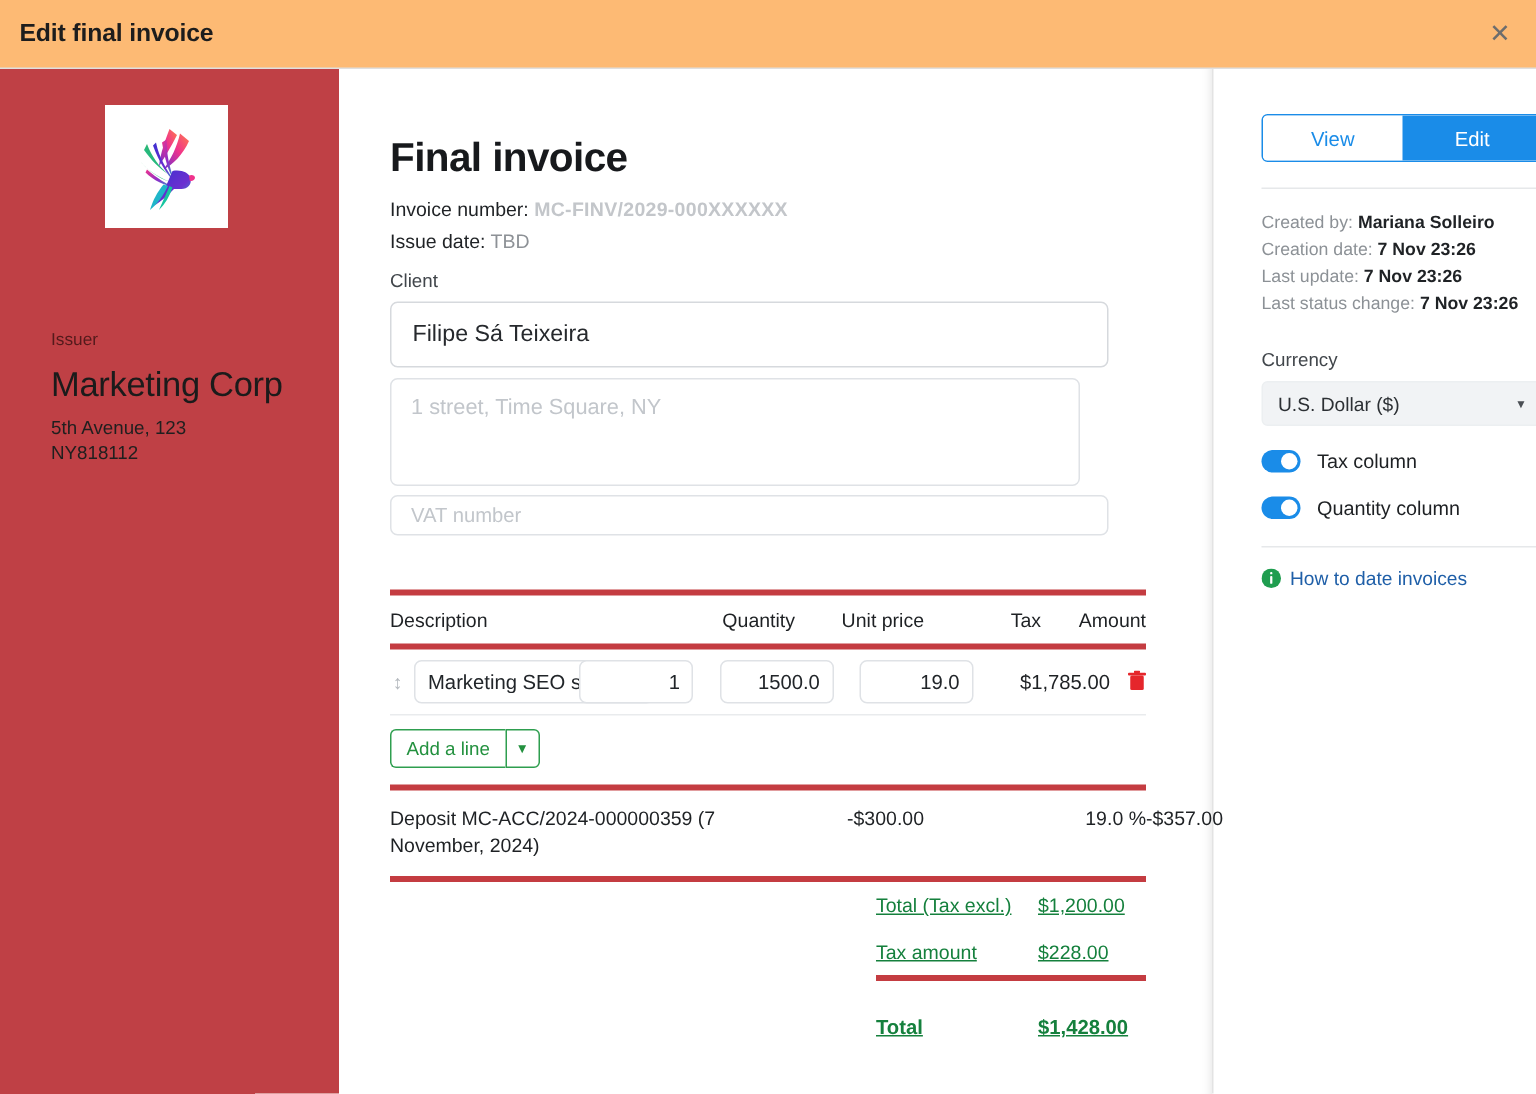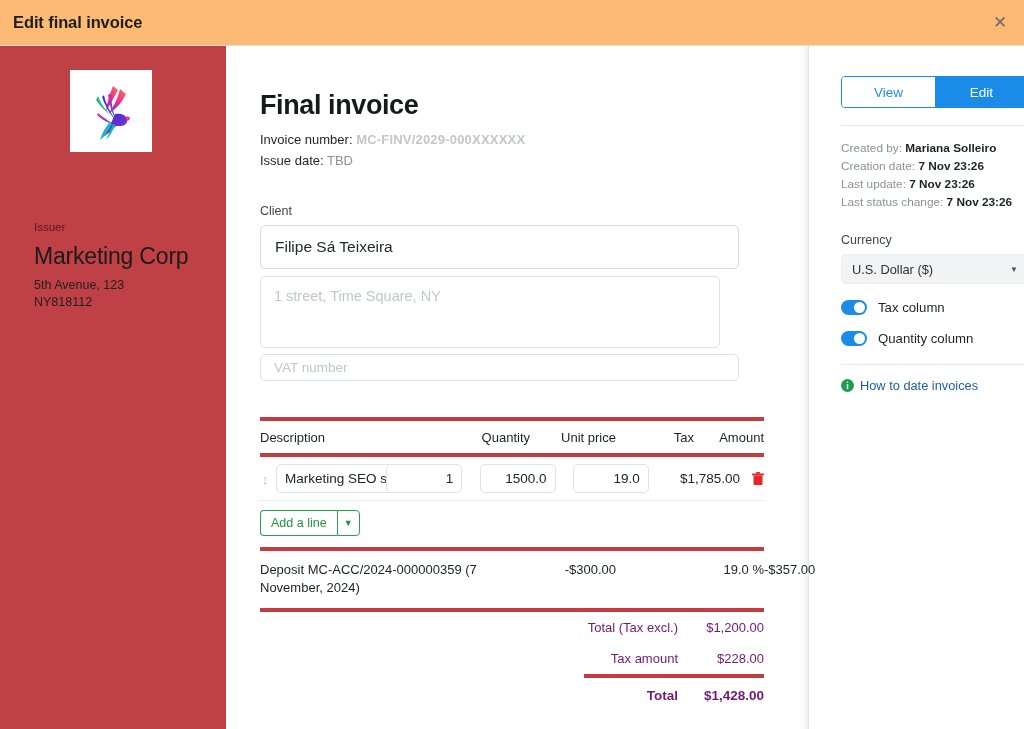--- a/index.html
+++ b/index.html
@@ -76,21 +76,21 @@
     font-size: 27px; font-weight: bold; letter-spacing: -0.4px; color: #17191c;
   }
   .meta-line {
     margin-top: 6px; font-size: 13px; color: #1f2225;
   }
   .meta-line.first { margin-top: 11px; }
   .meta-val-muted { color: #c3c6ca; font-weight: bold; letter-spacing: .2px; }
   .meta-val-grey { color: #8d9196; }
 
   .field-label {
-    margin-top: 36px; font-size: 12.5px; color: #41464b;
+    margin-top: 12px; font-size: 12.5px; color: #41464b;
   }
   .txt-input {
     display: block; width: 479px; height: 44px;
     margin-top: 7px;
     border: 1px solid #d6d9dd; border-radius: 5px;
     padding: 0 14px;
     font-size: 15.5px; font-family: "Liberation Sans", sans-serif;
     color: #26292d; background: #fff; outline: none;
   }
   .txt-area {
@@ -161,25 +161,25 @@
 
   .deposit-tbl { width: 100%; border-collapse: collapse; table-layout: fixed; }
   .deposit-tbl td {
     font-size: 13px; color: #1e2124; padding: 10px 0 11px 0;
     vertical-align: top; line-height: 18px;
   }
   .deposit-tbl td.num { text-align: right; }
 
   .totals-tbl { width: 100%; border-collapse: collapse; table-layout: fixed; }
   .totals-tbl td {
-    font-size: 13px; color: #701a75; text-align: right;
-    padding: 7px 0; line-height: 17px;
+    font-size: 13px; color: #15803d; 
+    padding: 7px 0; line-height: 17px; text-decoration: underline;
   }
   .totals-tbl td.lbl { padding-right: 14px; }
-  .totals-tbl tr.grand td { font-weight: bold; font-size: 13.5px; padding-top: 9px; }
+  .totals-tbl tr.grand td { font-weight: bold; font-size: 13.5px; padding-top: 22px; }
   .total-rule td { padding: 0; }
   .total-rule .bar { height: 4px; background: #c43c41; }
 
   
   .side-panel {
     width: 251px; flex: 0 0 251px;
     background: #fff;
     padding: 30px 31px 0 32px;
   }
   .seg {

